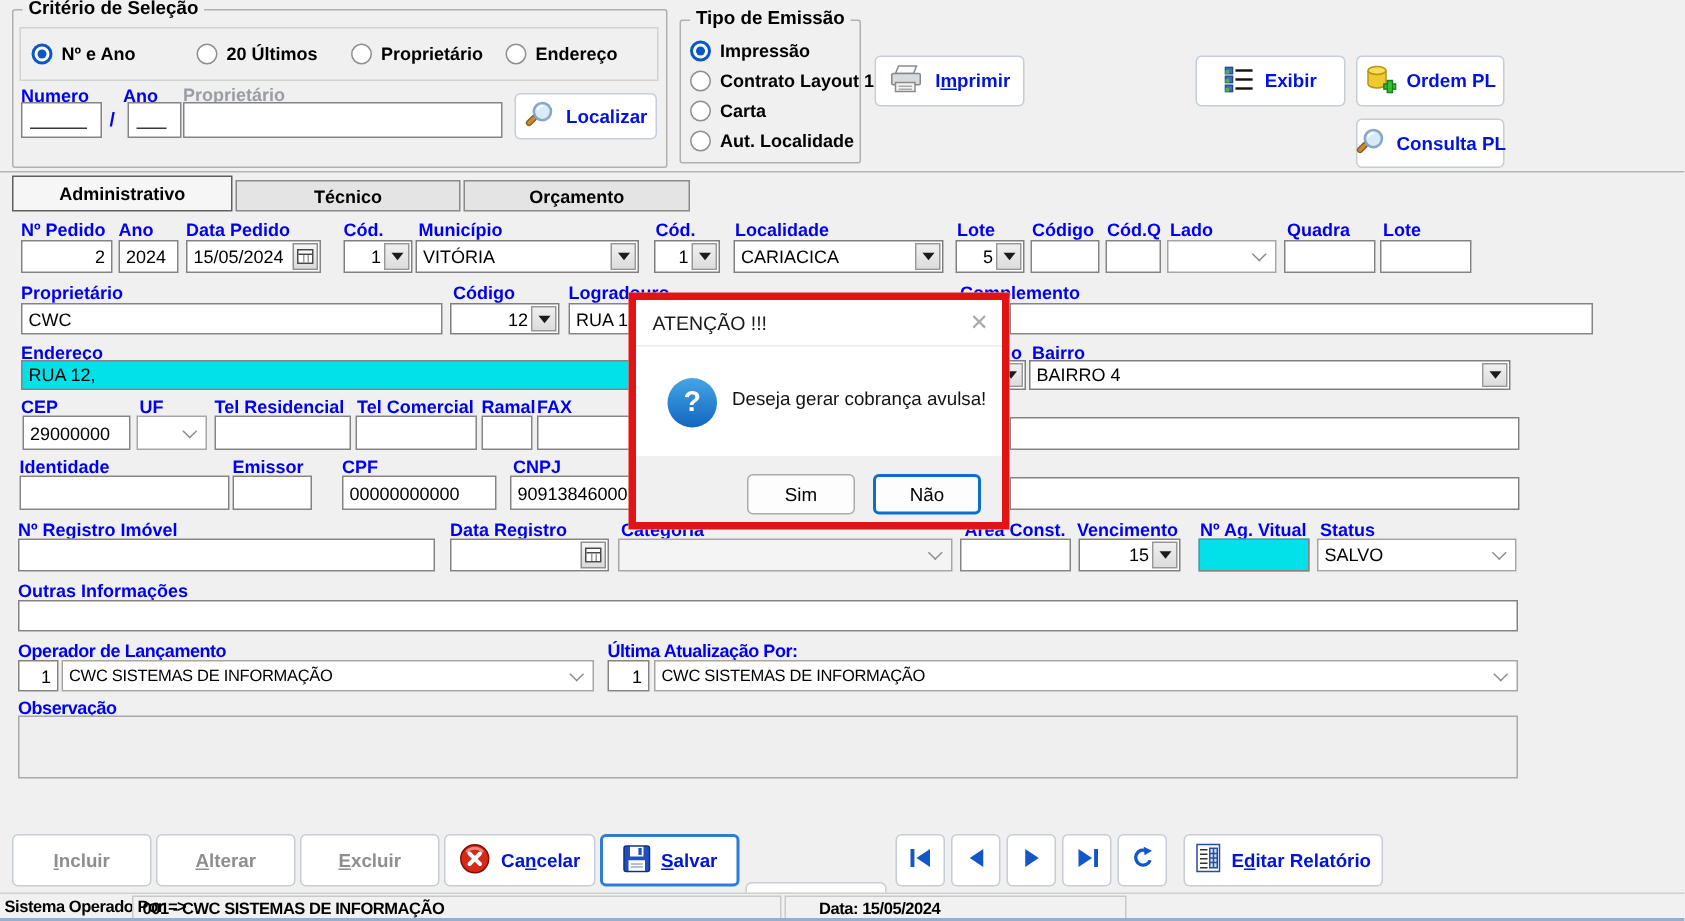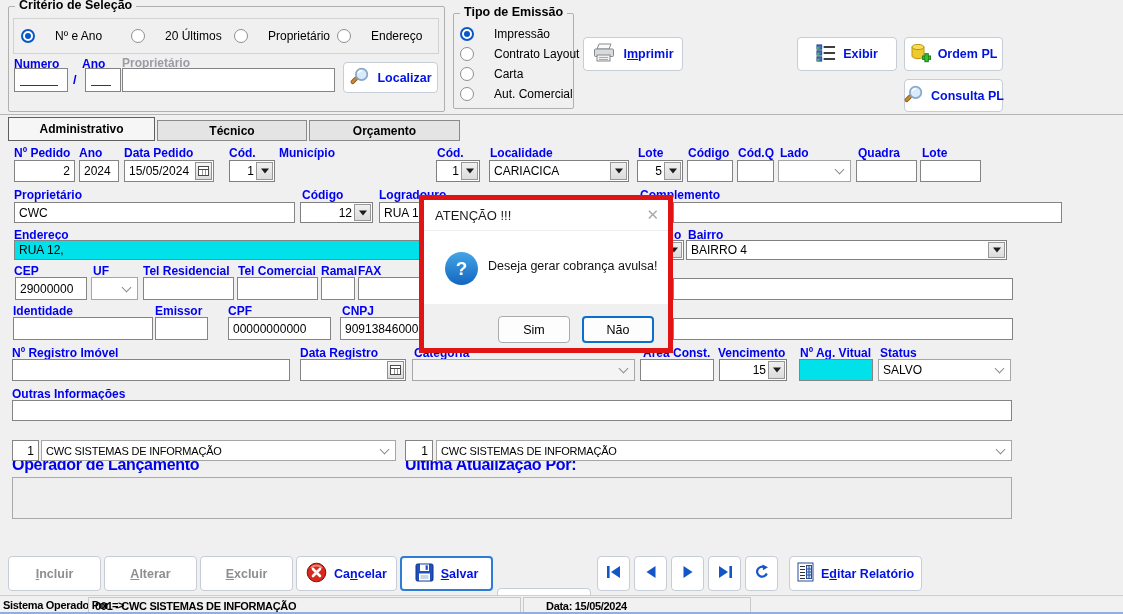--- a/index.html
+++ b/index.html
@@ -1,21 +1,21 @@
 <!DOCTYPE html>
 <html><head>
 <meta charset="utf-8">
 <style>
   * { margin:0; padding:0; box-sizing:border-box; }
   html,body { width:1123px; height:614px; overflow:hidden; }
   body { font-family:"Liberation Sans","DejaVu Sans",sans-serif; background:#f0f0f0; }
   #app { position:relative; width:1123px; height:614px; background:#f0f0f0; font-size:12px; color:#000; }
   .lbl { position:absolute; font-weight:bold; color:#0000f0; font-size:12px; white-space:nowrap; }
   .lbl.gray { color:#9a9da3; }
-  .lbl.cond { font-size:16px; letter-spacing:-0.3px;margin-top:29px; }
+  .lbl.cond { font-size:12px; letter-spacing:-0.3px; }
   .field { position:absolute; background:#fff; border:1px solid #848484; font-size:12px; color:#000;
            padding:0 4px; white-space:nowrap; overflow:hidden; display:flex; align-items:center; }
   .field.right { justify-content:flex-end; }
   .field.cyan { background:#00e1ea; }
   .field.gray { background:#efefef; border-color:#a9a9a9; }
   .mask::after { content:""; position:absolute; left:5px; right:9px; bottom:5px; border-bottom:1.5px solid #3a3a3a; }
   .combo { position:absolute; background:#fff; border:1px solid #7f7f7f; }
   .cval { position:absolute; left:4px; right:20px; top:0; bottom:0; display:flex; align-items:center;
           font-size:12px; white-space:nowrap; overflow:hidden; }
   .cval.right { justify-content:flex-end; }
@@ -24,21 +24,21 @@
   .dd::after { content:""; position:absolute; left:50%; top:50%; transform:translate(-50%,-28%);
                border:4px solid transparent; border-top:5px solid #1c1c1c; }
   .combo.flat { border-color:#a6a6a6; }
   .chev { position:absolute; right:7px; top:50%; width:7px; height:7px;
           border-right:1.5px solid #8d8d8d; border-bottom:1.5px solid #8d8d8d;
           transform:translateY(-72%) rotate(45deg); }
   .groupbox { position:absolute; border:1px solid #b0b0b0; border-radius:2px; }
   .gtitle { position:absolute; top:-9px; left:6px; background:#f0f0f0; padding:0 4px;
             font-weight:bold; font-size:12.5px; color:#000; white-space:nowrap; }
   .innerbox { position:absolute; border:1px solid #d2d2d2; }
-  .radio { position:absolute; display:flex; align-items:flex-start; gap:20px; font-weight:normal; font-size:12px; white-space:nowrap; cursor:pointer; }
+  .radio { position:absolute; display:flex; align-items:flex-start; gap:6px; font-weight:bold; font-size:12px; white-space:nowrap; cursor:pointer; }
   .rdot { width:14px; height:14px; border-radius:50%; background:#fff; border:1px solid #8f8f8f; position:relative; flex:0 0 14px; }
   .radio.on .rdot { border:2px solid #0a57c8; }
   .radio.on .rdot::after { content:""; position:absolute; left:2px; top:2px; width:6px; height:6px; border-radius:50%; background:#0a57c8; }
   .btn { position:absolute; background:#fff; border:1px solid #c6cdd6; border-radius:4px;
          display:flex; align-items:center; justify-content:center; gap:7px;
          font-weight:bold; color:#0013e0; font-size:12.5px; cursor:pointer; white-space:nowrap; }
   .btn.gray { color:#8e8e8e; }
   .btn .t span { white-space:pre; }
   .ul { text-decoration:underline; }
   .btn.focus { border:2px solid #2e7cd6; }
@@ -126,21 +126,21 @@
     <div class="radio" style="left:6px;top:33px">
       <span class="rdot"></span>
       <span>Contrato Layout 1</span>
     </div>
     <div class="radio" style="left:6px;top:53px">
       <span class="rdot"></span>
       <span>Carta</span>
     </div>
     <div class="radio" style="left:6px;top:73px">
       <span class="rdot"></span>
-      <span>Aut. Comercial</span>
+      <span>Aut. Localidade</span>
     </div>
   </div>
 
   <div class="btn" style="left:583px;top:37px;width:100px;height:34px">
     <span><svg width="24" height="20" viewBox="0 0 24 20">
           <polygon points="7,1 19,1 17,6 5,6" fill="#fbfbfb" stroke="#8a8a8a"></polygon>
           <rect x="2.5" y="6" width="19" height="7.5" rx="1" fill="#d7dbde" stroke="#85898c"></rect>
           <rect x="5" y="12" width="13" height="6" fill="#f2f2f2" stroke="#8a8a8a"></rect>
           <line x1="7" y1="14.5" x2="16" y2="14.5" stroke="#aaa"></line>
           <line x1="7" y1="16.5" x2="16" y2="16.5" stroke="#aaa"></line>
@@ -198,20 +198,24 @@
   <div class="field" style="left:124px;top:160px;width:90px;height:22px">15/05/2024</div>
   <div class="calbtn" style="left:195px;top:162px;width:17px;height:18px">
       <span class="calicon"></span>
     </div>
   <div class="lbl" style="left:229px;top:146px">Cód.</div>
   <div class="combo" style="left:229px;top:160px;width:46px;height:22px">
     <span class="cval right">1</span>
       <span class="dd"></span>
   </div>
   <div class="lbl" style="left:279px;top:146px">Município</div>
+  <div class="combo" style="left:277px;top:160px;width:149px;height:22px">
+    <span class="cval">VITÓRIA</span>
+      <span class="dd"></span>
+  </div>
   <div class="lbl" style="left:437px;top:146px">Cód.</div>
   <div class="combo" style="left:436px;top:160px;width:44px;height:22px">
     <span class="cval right">1</span>
       <span class="dd"></span>
   </div>
   <div class="lbl" style="left:490px;top:146px">Localidade</div>
   <div class="combo" style="left:489px;top:160px;width:140px;height:22px">
     <span class="cval">CARIACICA</span>
       <span class="dd"></span>
   </div>

